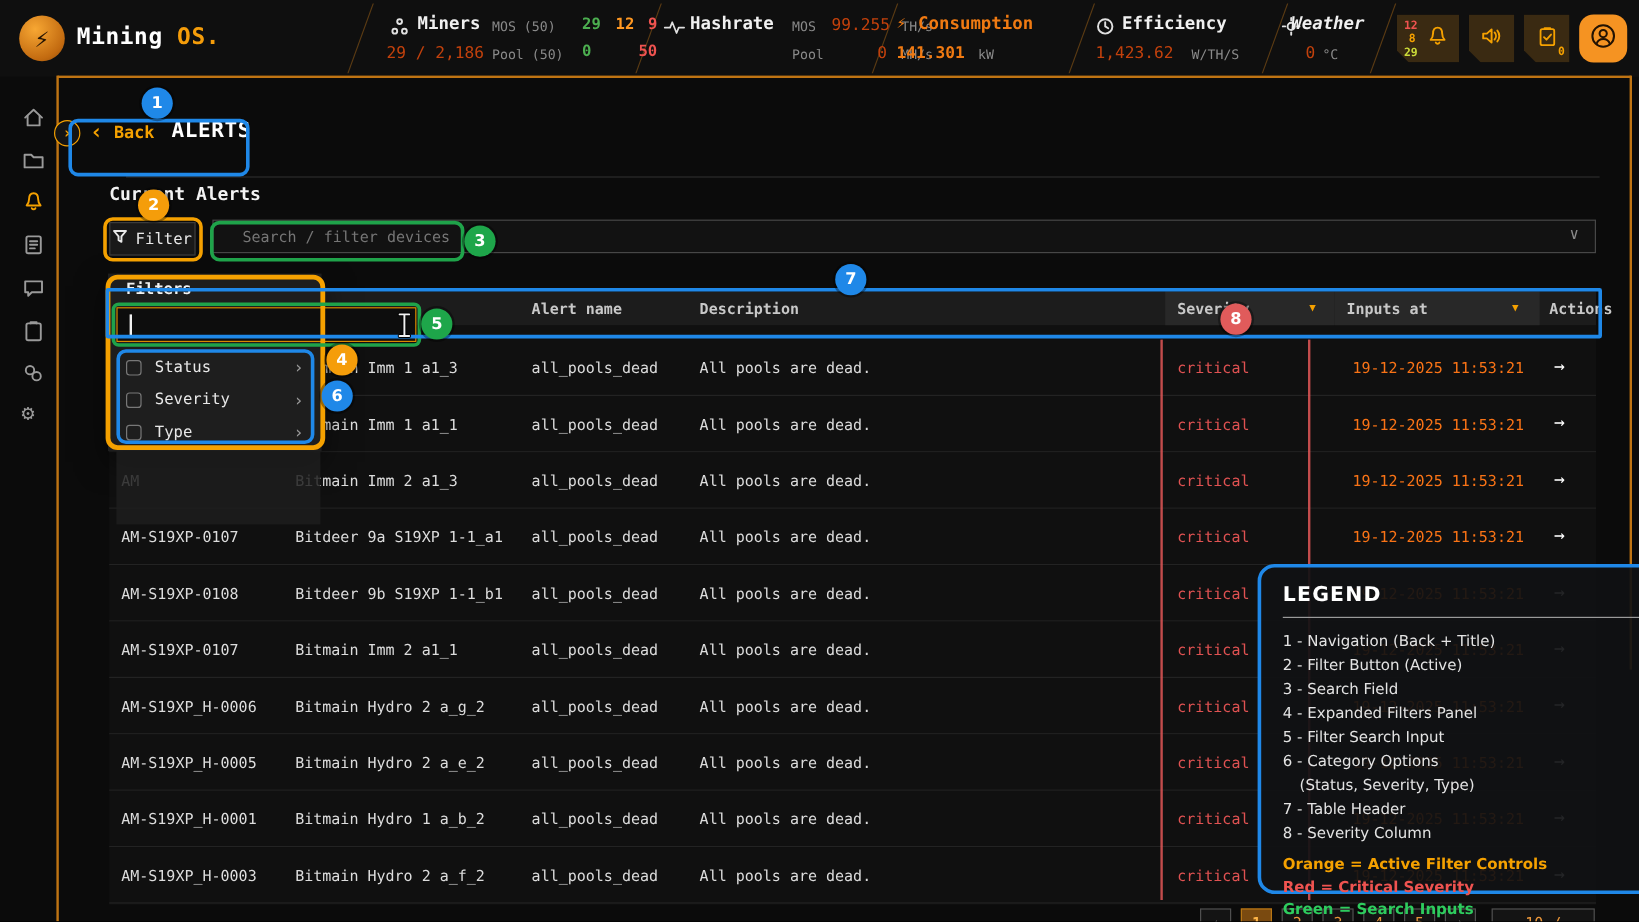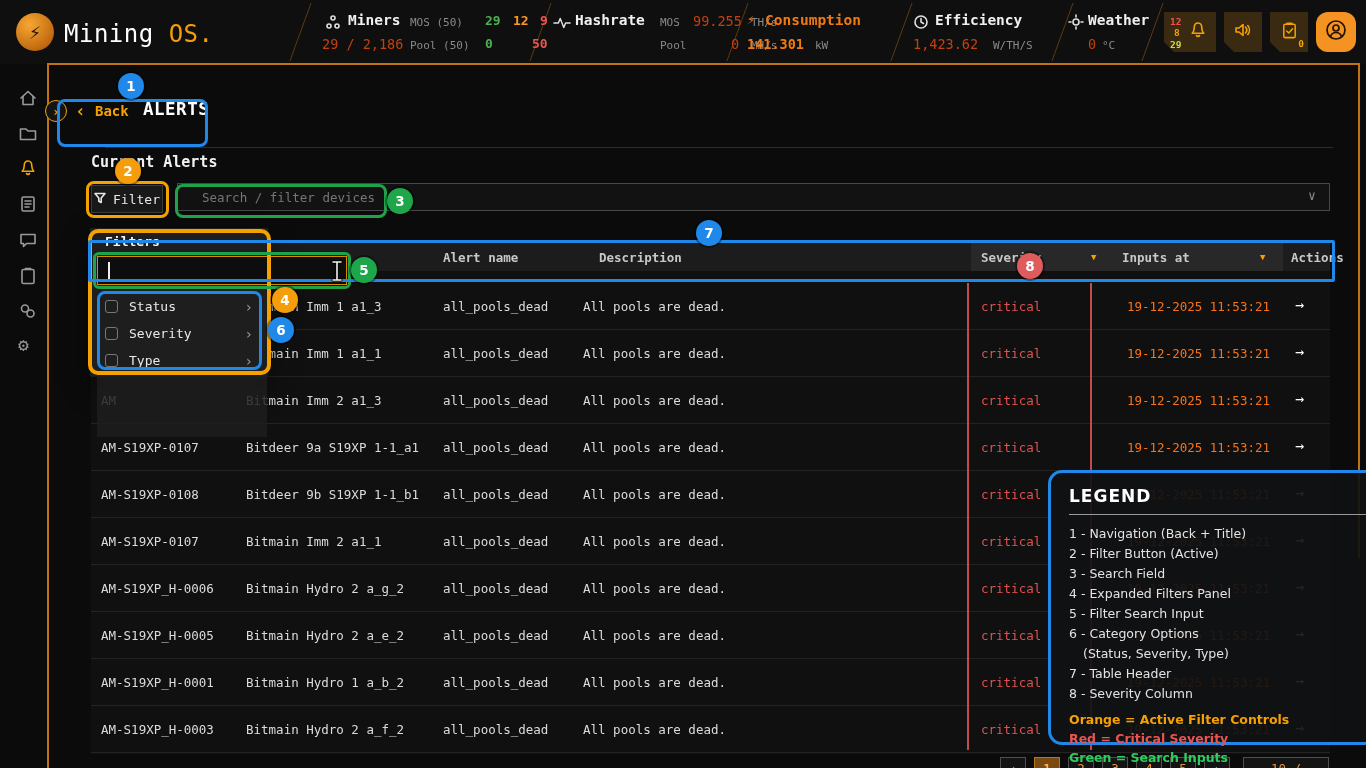--- a/index.html
+++ b/index.html
@@ -8,21 +8,21 @@
     position:relative; width:1366px; height:768px; overflow:hidden;
     background:#0b0b0b; font-family:"DejaVu Sans Mono", monospace; color:#e6e6e6;
   }
   .abs { position:absolute; }
 
   
   .topbar { position:absolute; left:0; top:0; width:1366px; height:64px; background:#0f0f0f; }
   .logo-circle { position:absolute; left:16px; top:13px; width:38px; height:38px; border-radius:50%;
     background:radial-gradient(circle at 35% 30%, #f7a733, #c26a10 70%, #8a4a0a); display:flex; align-items:center; justify-content:center;
     color:#231303; font-size:20px; }
-  .brand { position:absolute; left:64px; top:20px; font-size:24px; font-weight:normal; color:#fff; letter-spacing:.5px;}
+  .brand { position:absolute; left:64px; top:20px; font-size:19px; font-weight:bold; color:#fff; letter-spacing:.5px;}
   .brand .os { color:#f59d0a; }
   .tb-div { position:absolute; top:3px; bottom:3px; width:1px; background:#6e4614; transform:skewX(-20deg); opacity:.8;}
   .stat-label { font-size:14.5px; font-weight:bold; color:#f0f0f0; }
   .dim { color:#8a8a8a; font-size:11px; }
   .grn { color:#4caf50; font-weight:bold;} .orn { color:#ff9822; font-weight:bold;} .red { color:#ef5350; font-weight:bold;}
   .white-b { color:#c2410c; font-weight:normal; }
   .ic { stroke:currentColor; fill:none; stroke-width:1.6; stroke-linecap:round; stroke-linejoin:round; }
   .topbtn { position:absolute; top:12px; height:40px; background:#3a2a12; color:#f5a100;
     display:flex; align-items:center; justify-content:center;
     clip-path:polygon(0 0,100% 0,100% 100%,10px 100%,0 calc(100% - 10px)); }
@@ -197,21 +197,21 @@
         <svg width="16" height="16" viewBox="0 0 16 16">
             <g class="ic">
               <circle cx="8" cy="8" r="3"></circle>
               <line x1="8" y1="1" x2="8" y2="3"></line>
               <line x1="8" y1="13" x2="8" y2="15"></line>
               <line x1="1" y1="8" x2="3" y2="8"></line>
               <line x1="13" y1="8" x2="15" y2="8"></line>
             </g>
           </svg>
       </span>
-      <span class="abs stat-label" style="left:20px; top:4px;">Weather</span>
+      <span class="abs stat-label" style="left:8px; top:4px;font-style:italic;">Weather</span>
       <span class="abs white-b" style="left:20px; top:28px; font-size:13.5px;">0</span>
       <span class="abs dim" style="left:34px; top:31px;">°C</span>
     </div>
 
     <div class="topbtn" style="left:1164px; width:52px;">
       <span class="badge-num" style="left:6px; top:5px; color:#ef5350;">12</span>
       <span class="badge-num" style="left:10px; top:16px; color:#f5a100;">8</span>
       <span class="badge-num" style="left:6px; top:28px; color:#cddc39;">29</span>
       <span style="margin-left:16px;">
         <svg width="20" height="20" viewBox="0 0 20 20">
@@ -325,21 +325,21 @@
   </div>
   <input class="search-input" type="text" placeholder="Search / filter devices" style="">
   <span class="search-chev">∨</span>
 
   <div class="table-zone"></div>
 
   <div class="thead">
     <div class="hl" style="left:880px; width:141px;"></div>
     <div class="hl" style="left:1021px; width:171px;"></div>
     <span class="th" style="left:352px;">Alert name</span>
-    <span class="th" style="left:508px;">Description</span>
+    <span class="th" style="left:492px;">Description</span>
     <span class="th" style="left:890px;">Severity</span>
     <span class="sort" style="left:1000px;">▼</span>
     <span class="th" style="left:1031px;">Inputs at</span>
     <span class="sort" style="left:1169px;">▼</span>
     <span class="th" style="left:1200px;">Actions</span>
   </div>
 
   <div class="trow" style="top:283px;">
     <span class="td" style="left:10px;">AM</span>
     <span class="td" style="left:155px;">Bitmain Imm 1 a1_3</span>

